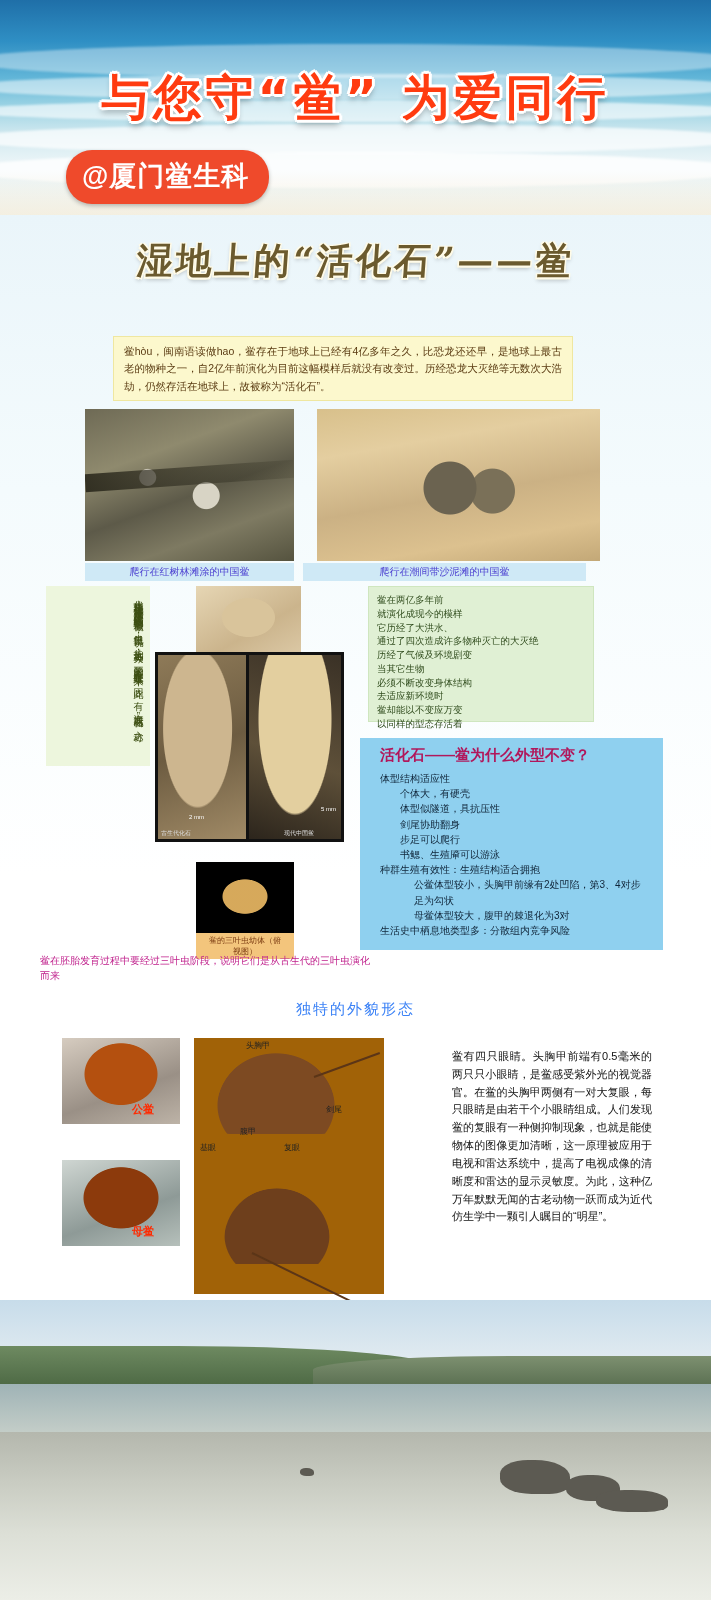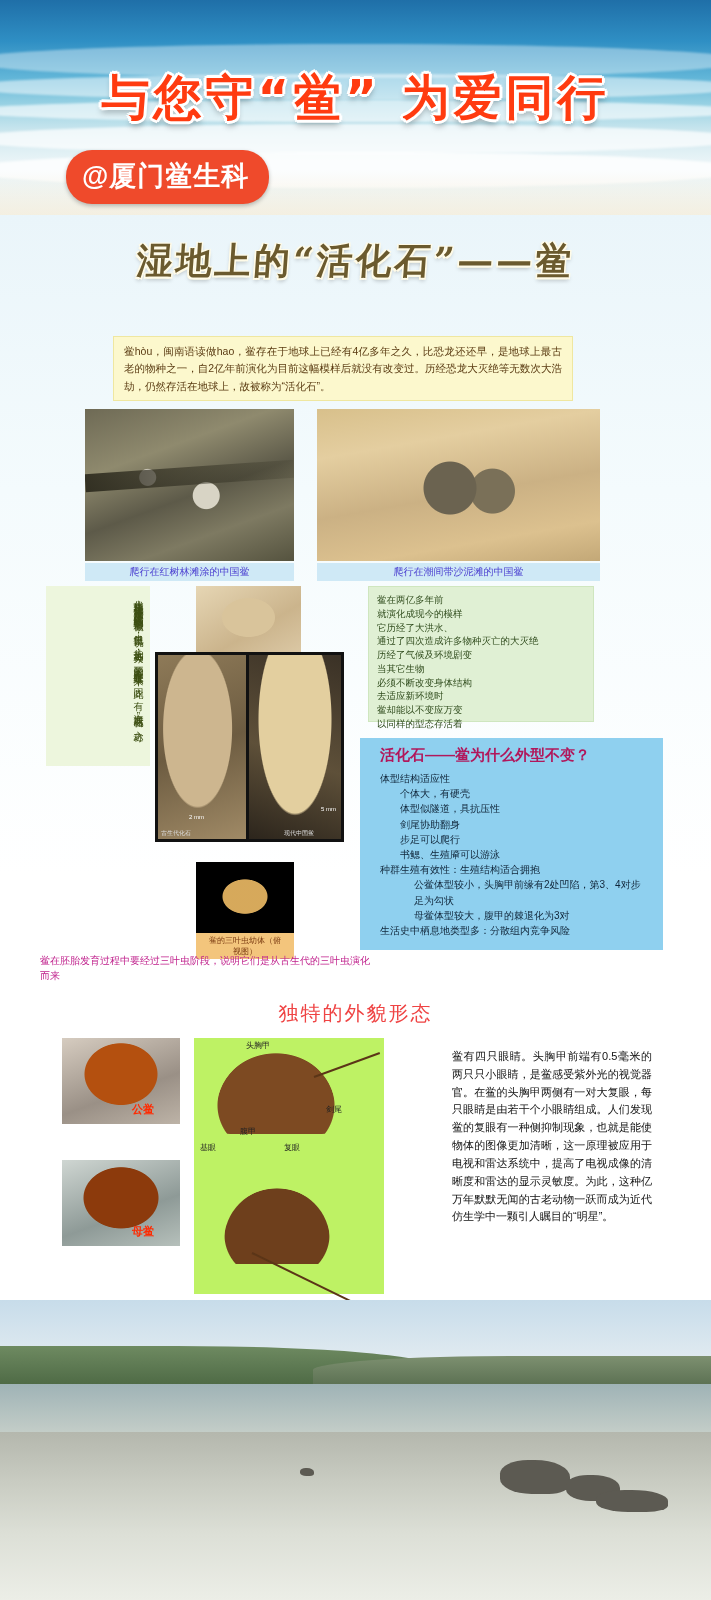--- a/index.html
+++ b/index.html
@@ -99,21 +99,21 @@
     background:linear-gradient(90deg,rgba(30,28,18,.8),rgba(60,58,40,.2));
     transform:rotate(-4deg);
   }
   .ph2{ left:317px; top:409px; width:283px; height:152px;
     background:
       radial-gradient(circle at 47% 52%, #6b6350 0 26px, rgba(0,0,0,0) 27px),
       radial-gradient(circle at 62% 54%, #7a7058 0 22px, rgba(0,0,0,0) 23px),
       linear-gradient(170deg,#d8c08b 0%, #e4ceA0 25%, #cbb184 55%, #dcc18f 80%, #c3a877 100%);
   }
   .cap1{ left:85px; top:563px; width:209px; background:#cfe9f6; padding:2px 0; }
-  .cap2{ left:317px; top:563px; width:283px; background:#cfe9f6; padding:2px 0; }
+  .cap2{ left:303px; top:563px; width:283px; background:#cfe9f6; padding:2px 0; }
 
   
   .vert-box{
     position:absolute; left:46px; top:586px; width:104px; height:180px;
     background:#edf6dd;
     writing-mode:vertical-rl; text-orientation:upright;
     font-size:10px; line-height:1.5; color:#3d4f12;
     padding:6px 4px; letter-spacing:1px;
   }
 
@@ -165,36 +165,36 @@
     background:
       radial-gradient(ellipse at 50% 48%, rgba(226,178,96,0.95) 0 22px, rgba(0,0,0,0) 23px),
       #000;
   }
   .trilo-cap{ left:196px; top:933px; width:98px; background:#f3c57c; color:#7a3a10; padding:2px 12px; font-size:8px;}
   .trilo-note{ position:absolute; left:40px; top:953px; width:330px; font-size:10px; line-height:1.5; color:#c0228d;}
 
   
   .morph-title{
     position:absolute; left:0; top:1000px; width:711px; text-align:center;
-    font-size:20px; color:#ef4444; letter-spacing:2px;
+    font-size:15px; color:#3b82f6; letter-spacing:2px;
   }
   .photo-male{ left:62px; top:1038px; width:118px; height:86px;
     background:
       radial-gradient(ellipse at 50% 42%, #b4500f 0 36px, rgba(0,0,0,0) 37px),
       linear-gradient(160deg,#d6ccc0,#9a9086 60%,#bdb3a7);
   }
   .photo-female{ left:62px; top:1160px; width:118px; height:86px;
     background:
       radial-gradient(ellipse at 50% 44%, #8c3a0c 0 37px, rgba(0,0,0,0) 38px),
       linear-gradient(160deg,#cfd6d2,#8e9a97 60%,#b6c0bb);
   }
   .lbl-male{ position:absolute; left:132px; top:1102px; font-size:11px; color:#ff2a00; font-weight:bold;}
   .lbl-female{ position:absolute; left:132px; top:1224px; font-size:11px; color:#ff2a00; font-weight:bold;}
 
-  .diagram{ position:absolute; left:194px; top:1038px; width:190px; height:256px; background:#bef264; }
+  .diagram{ position:absolute; left:194px; top:1038px; width:190px; height:256px; background:#a16207; }
   .d-body{ position:absolute; left:22px; top:14px; width:120px; height:82px;
     background:radial-gradient(ellipse at 50% 65%, #7d4a22 0 58px, rgba(0,0,0,0) 59px);
     border-radius:60px 60px 14px 14px;}
   .d-tail{ position:absolute; left:120px; top:38px; width:70px; height:2px; background:#5b3517; transform:rotate(-20deg); transform-origin:left center;}
   .d-body2{ position:absolute; left:30px; top:150px; width:106px; height:76px;
     background:radial-gradient(ellipse at 50% 62%, #6e3f1c 0 52px, rgba(0,0,0,0) 53px);
     border-radius:54px 54px 12px 12px;}
   .d-tail2{ position:absolute; left:58px; top:214px; width:128px; height:2px; background:#5b3517; transform:rotate(26deg); transform-origin:left center;}
   .dlabel{ position:absolute; font-size:8px; color:#222; }
 

